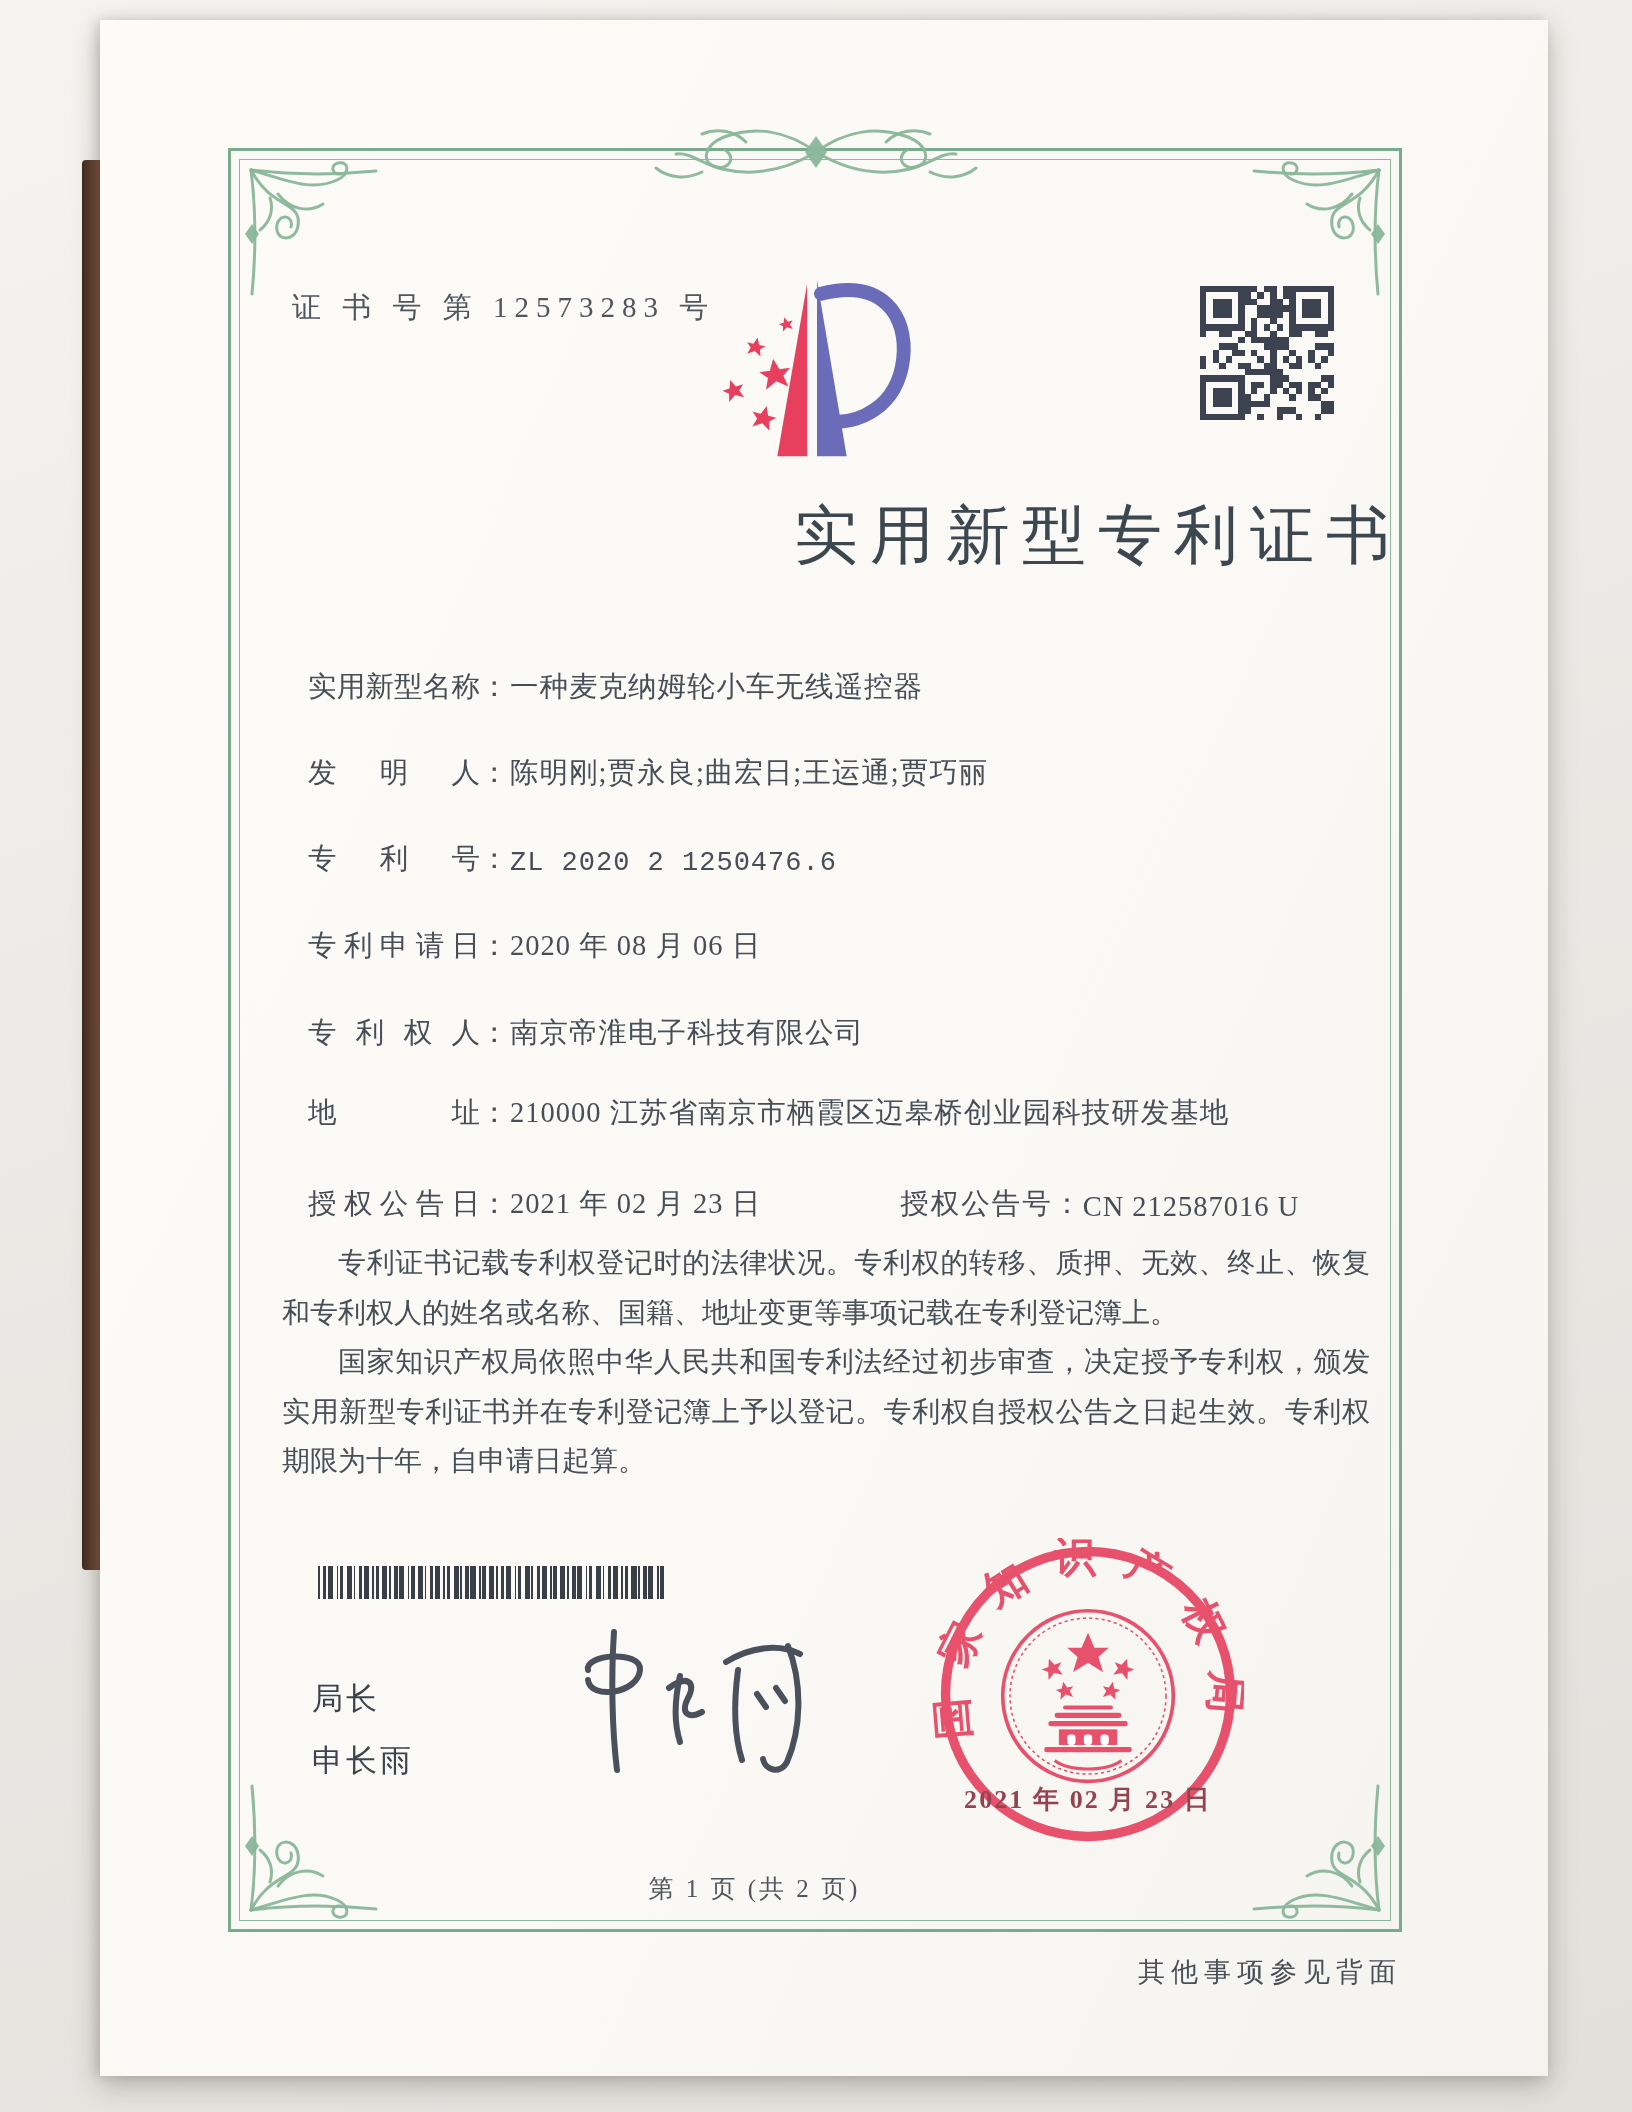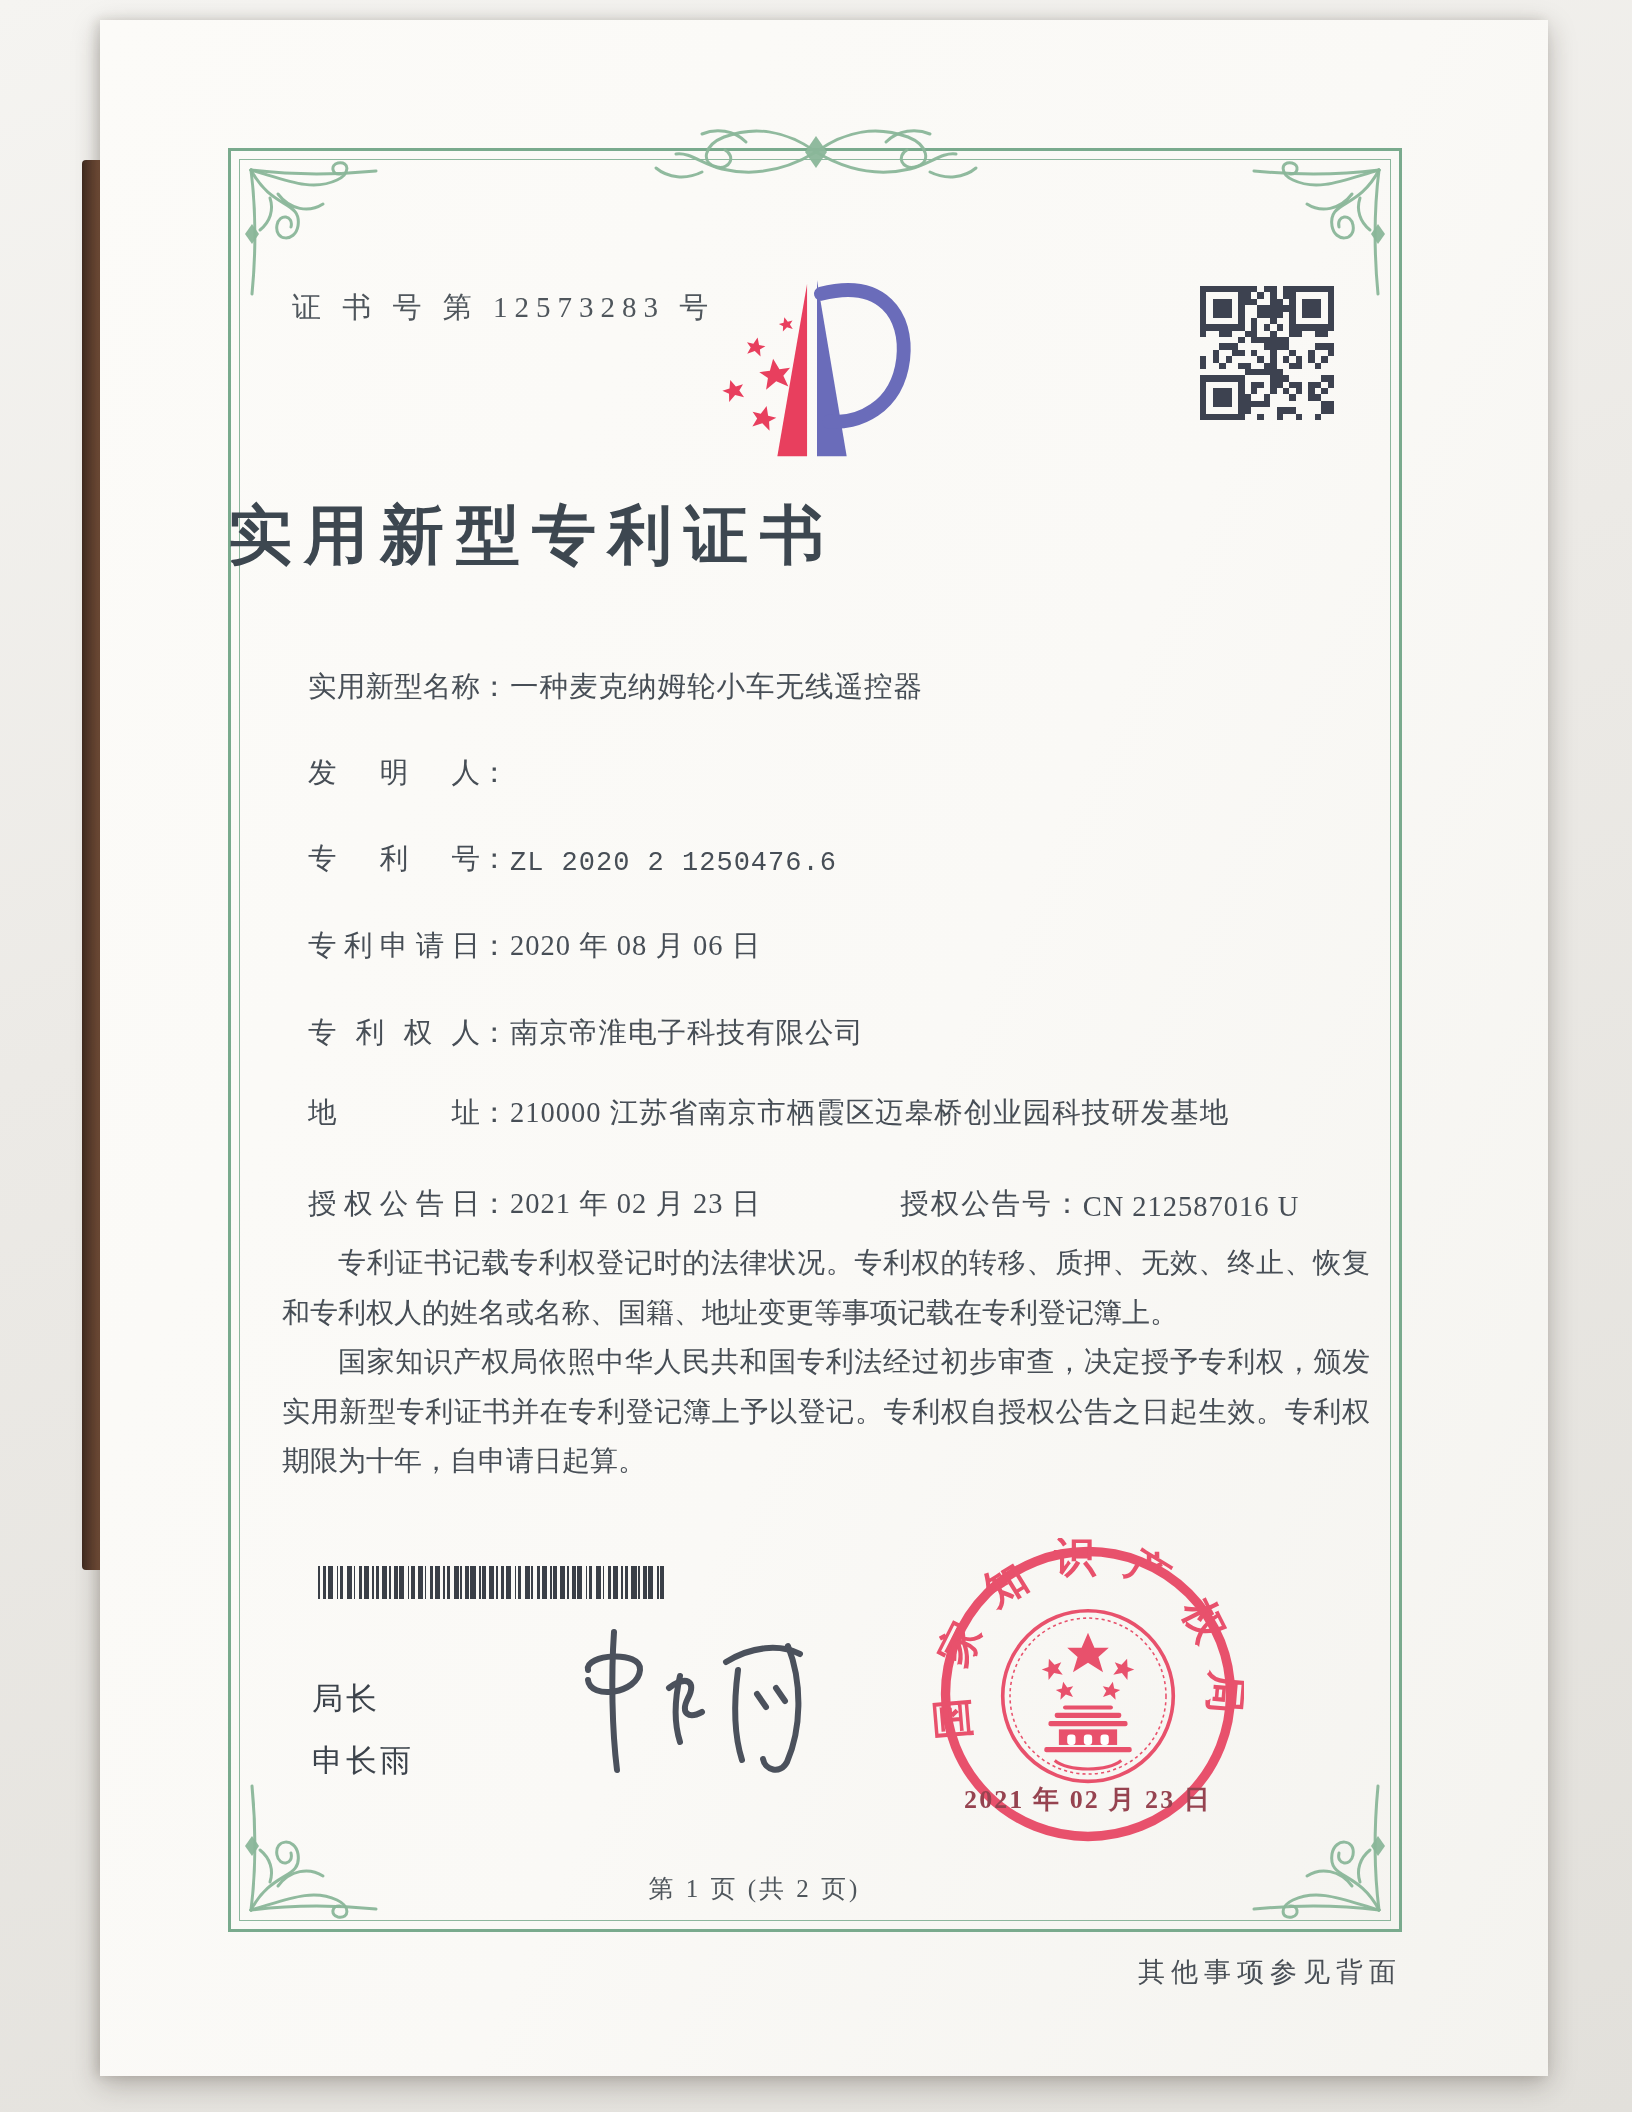--- a/index.html
+++ b/index.html
@@ -23,22 +23,22 @@
   #frame{
     left:228px;top:148px;width:1174px;height:1784px;
     border:3px solid var(--border-green);
   }
   #frame-inner{
     position:absolute;left:8px;top:8px;right:8px;bottom:8px;
     border:1.5px solid var(--border-green);opacity:.85;
   }
   #cert-number{left:292px;top:288px;font-size:29px;letter-spacing:7px;color:#4f565c;}
   #title{
-    left:228px;top:492px;width:1174px;text-align:left;
-    font-size:64px;font-weight:700;letter-spacing:12px;color:var(--title-ink);
+    left:228px;top:492px;width:1174px;text-align:right;
+    font-size:64px;font-weight:400;letter-spacing:12px;color:var(--title-ink);
   }
   .field-row{left:308px;width:1080px;font-size:28.5px;color:var(--ink);display:flex;align-items:flex-end;}
   .flabel{display:inline-block;width:172px;text-align:justify;text-align-last:justify;flex:0 0 172px;}
   .fcolon{display:inline-block;width:30px;flex:0 0 30px;}
   .fvalue{letter-spacing:1px;white-space:nowrap;}
   .plain-label{letter-spacing:2px;margin-left:19px;}
   #body-text{
     left:282px;top:1238px;width:1088px;font-size:28px;line-height:49.5px;
     color:var(--ink);text-align:justify;
   }
@@ -355,20 +355,21 @@
   <div id="title" class="abs">实用新型专利证书</div>
 
   <div class="abs field-row" style="top:668px">
     <span class="flabel">实用新型名称</span>
       <span class="fcolon">：</span>
       <span class="fvalue">一种麦克纳姆轮小车无线遥控器</span>
   </div>
   <div class="abs field-row" style="top:754px">
     <span class="flabel">发明人</span>
       <span class="fcolon">：</span>
+      <span class="fvalue">陈明刚;贾永良;曲宏日;王运通;贾巧丽</span>
   </div>
   <div class="abs field-row" style="top:840px">
     <span class="flabel">专利号</span>
       <span class="fcolon">：</span>
       <span class="fvalue" style="font-family:'Liberation Mono','DejaVu Sans Mono',monospace;font-size:27px">ZL 2020 2 1250476.6</span>
   </div>
   <div class="abs field-row" style="top:927px">
     <span class="flabel">专利申请日</span>
       <span class="fcolon">：</span>
       <span class="fvalue">2020 年 08 月 06 日</span>

